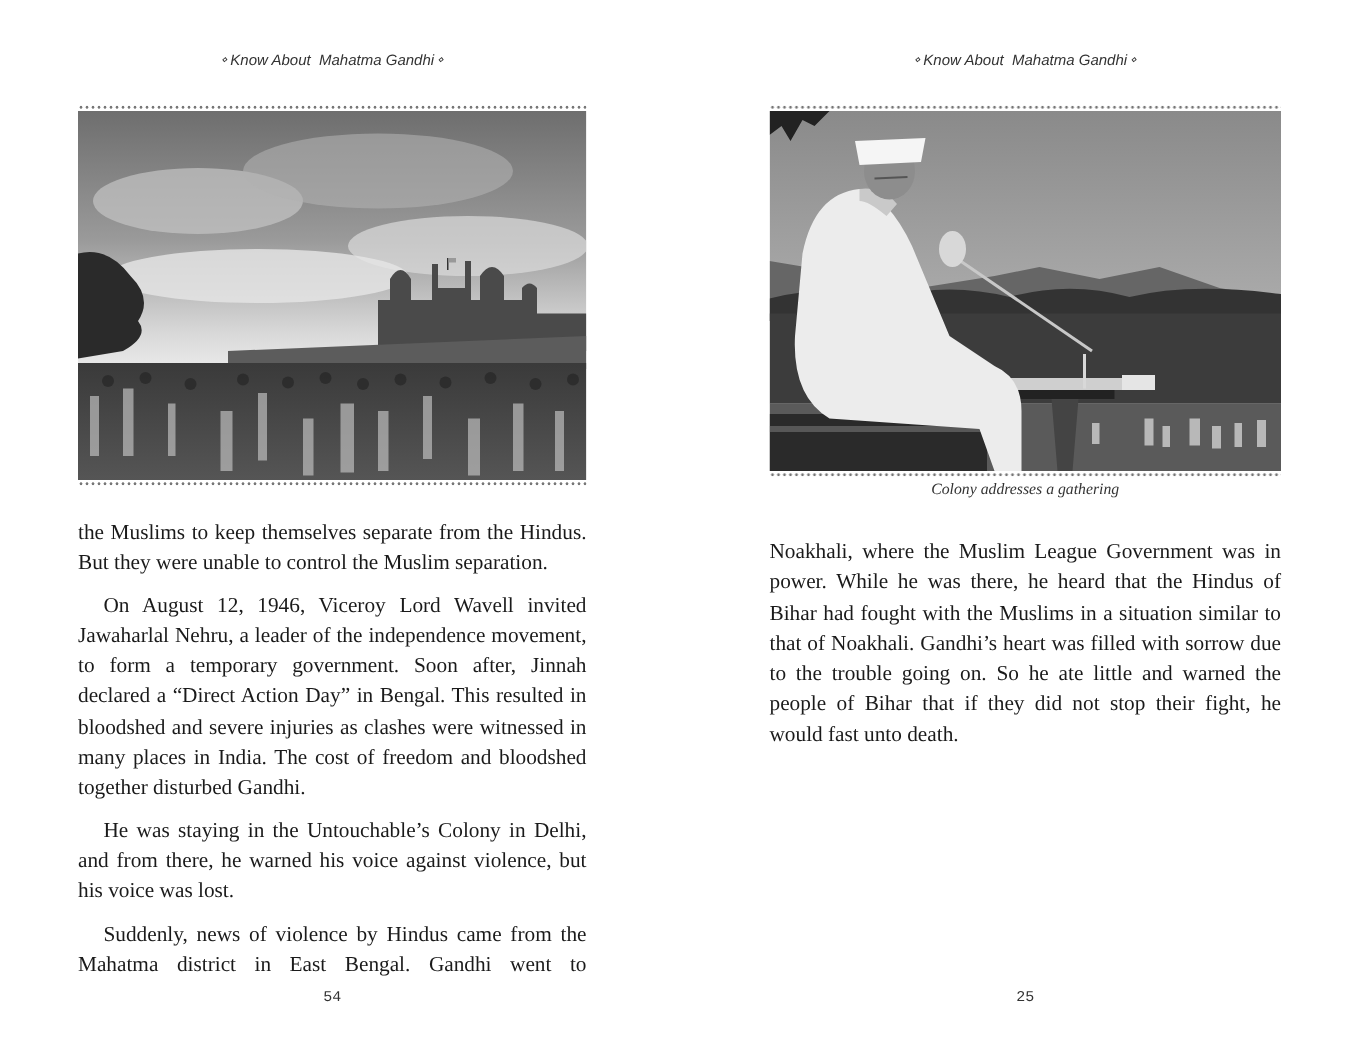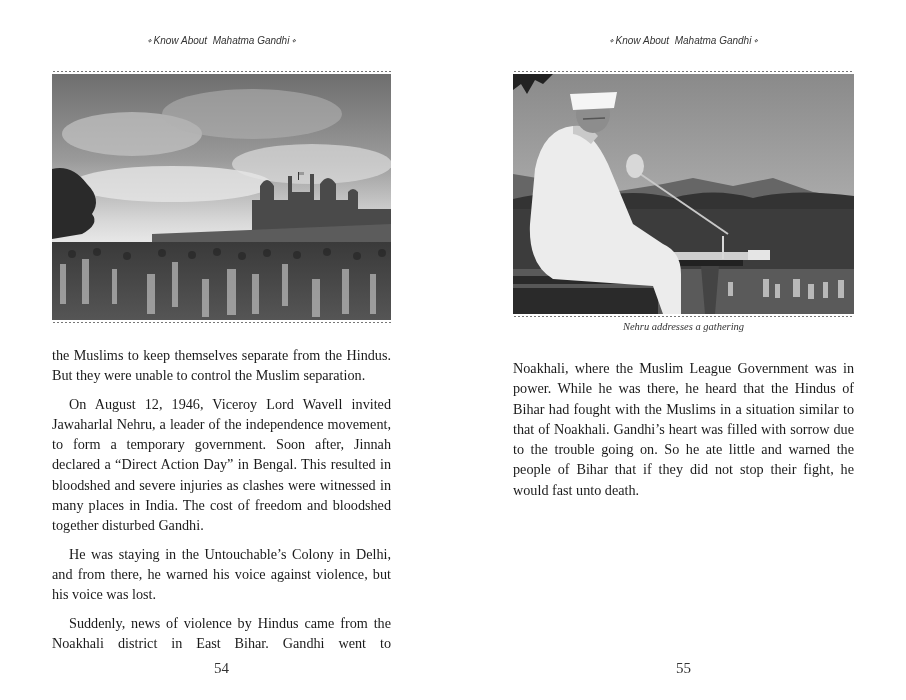--- a/index.html
+++ b/index.html
@@ -17,21 +17,21 @@
     background-size:4px 3px; background-repeat:repeat-x; }
   .photo { position:absolute; left:0; right:0; overflow:hidden; }
   .caption { position:absolute; left:0; right:0; text-align:center;
     font-family:"Liberation Serif", serif; font-style:italic; font-size:10.5px; color:#333; }
   .body-text { position:absolute; left:0; right:0;
     font-family:"Liberation Serif", serif; font-size:14.2px; line-height:20.3px; color:#1a1a1a; text-align:justify; }
   .body-text p { margin:0 0 8px 0;font-family:Liberation Serif, serif; }
   .body-text p.indent { text-indent:17px; }
   .body-text p.noindent { text-indent:0; }
   .page-number { position:absolute; top:660px; left:0; right:0; text-align:center;
-    font-family:Liberation Serif, serif; font-size:15px; color:#333; }
+    font-family:Liberation Mono, monospace; font-size:10px; color:#333; }
 </style>
 </head>
 <body>
 
 <div class="page left">
   <div class="running-head">
     <span class="orn">⋄</span><span style="white-space:pre">Know About  Mahatma Gandhi</span><span class="orn">⋄</span>
   </div>
 
   <div class="dots" style="top:70px"></div>
@@ -92,21 +92,21 @@
           <circle cx="330" cy="179" r="4"></circle>
       </g>
     </svg>
   </div>
   <div class="dots" style="top:321px"></div>
 
   <div class="body-text" style="top:345px">
     <p class="noindent">the Muslims to keep themselves separate from the Hindus. But they were unable to control the Muslim separation.</p>
     <p class="indent">On August 12, 1946, Viceroy Lord Wavell invited Jawaharlal Nehru, a leader of the independence movement, to form a temporary government. Soon after, Jinnah declared a “Direct Action Day” in Bengal. This resulted in bloodshed and severe injuries as clashes were witnessed in many places in India. The cost of freedom and bloodshed together disturbed Gandhi.</p>
     <p class="indent">He was staying in the Untouchable’s Colony in Delhi, and from there, he warned his voice against violence, but his voice was lost.</p>
-    <p class="indent" style="text-align-last:justify">Suddenly, news of violence by Hindus came from the Noakhali district in East Bihar. Gandhi went to</p>
+    <p class="indent" style="text-align-last:justify">Suddenly, news of violence by Hindus came from the Mahatma district in East Bengal. Gandhi went to</p>
   </div>
 
   <div class="page-number">54</div>
 </div>
 
 <div class="page right">
   <div class="running-head">
     <span class="orn">⋄</span><span style="white-space:pre">Know About  Mahatma Gandhi</span><span class="orn">⋄</span>
   </div>
 
@@ -154,20 +154,20 @@
       <path d="M22 95 Q30 55 60 52 Q80 58 95 90 L120 150 L150 170 Q168 178 168 200 L168 240 L150 240 L140 212 L40 205 Q15 190 17 150 Z" fill="#ececec"></path>
       <path d="M60 52 Q75 50 85 62 L78 70 Q66 60 60 60 Z" fill="#c9c9c9"></path>
 
       <ellipse cx="80" cy="40" rx="17" ry="19" fill="#8d8d8d"></ellipse>
 
       <path d="M57 20 L104 18 L101 34 L60 36 Z" fill="#f5f5f5"></path>
       <path d="M70 45 L92 44" stroke="#555" stroke-width="1.5"></path>
     </svg>
   </div>
   <div class="dots" style="top:315px"></div>
-  <div class="caption" style="top:321px">Nehru addresses a gathering</div>
+  <div class="caption" style="top:321px">Colony addresses a gathering</div>
 
   <div class="body-text" style="top:358px">
     <p class="noindent">Noakhali, where the Muslim League Government was in power. While he was there, he heard that the Hindus of Bihar had fought with the Muslims in a situation similar to that of Noakhali. Gandhi’s heart was filled with sorrow due to the trouble going on. So he ate little and warned the people of Bihar that if they did not stop their fight, he would fast unto death.</p>
   </div>
 
-  <div class="page-number">55</div>
+  <div class="page-number">25</div>
 </div>
 
 </body></html>

